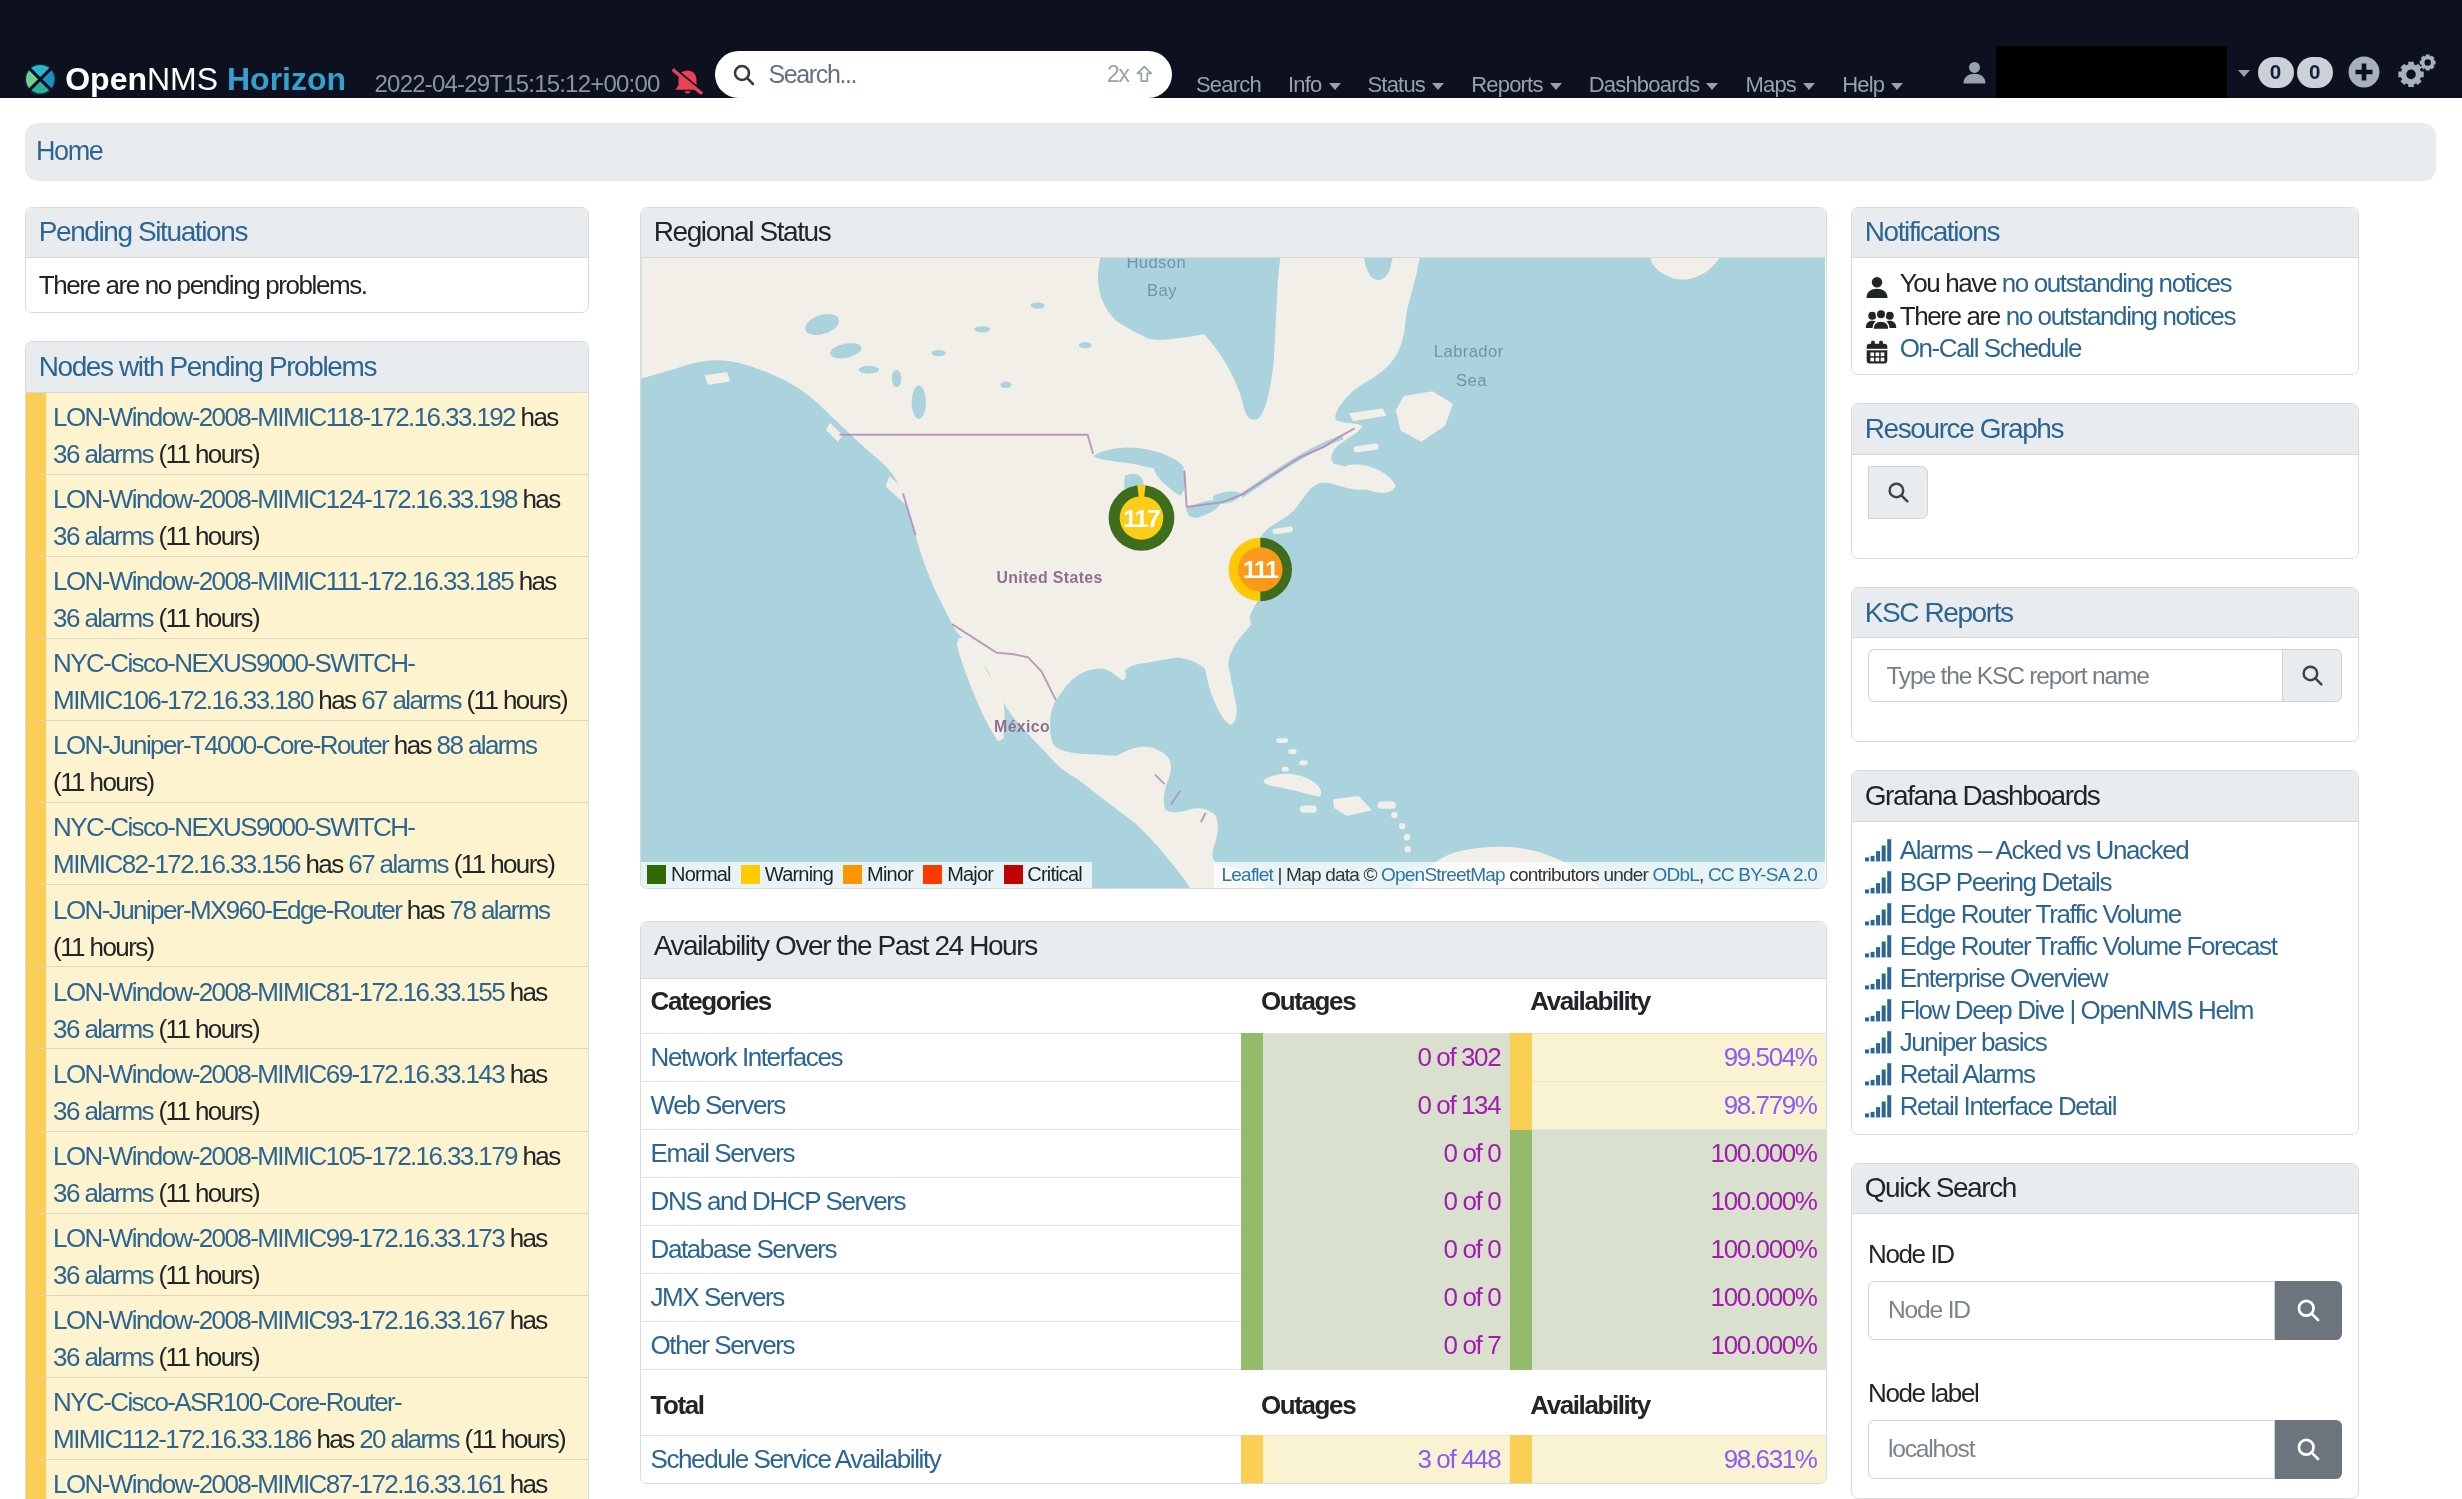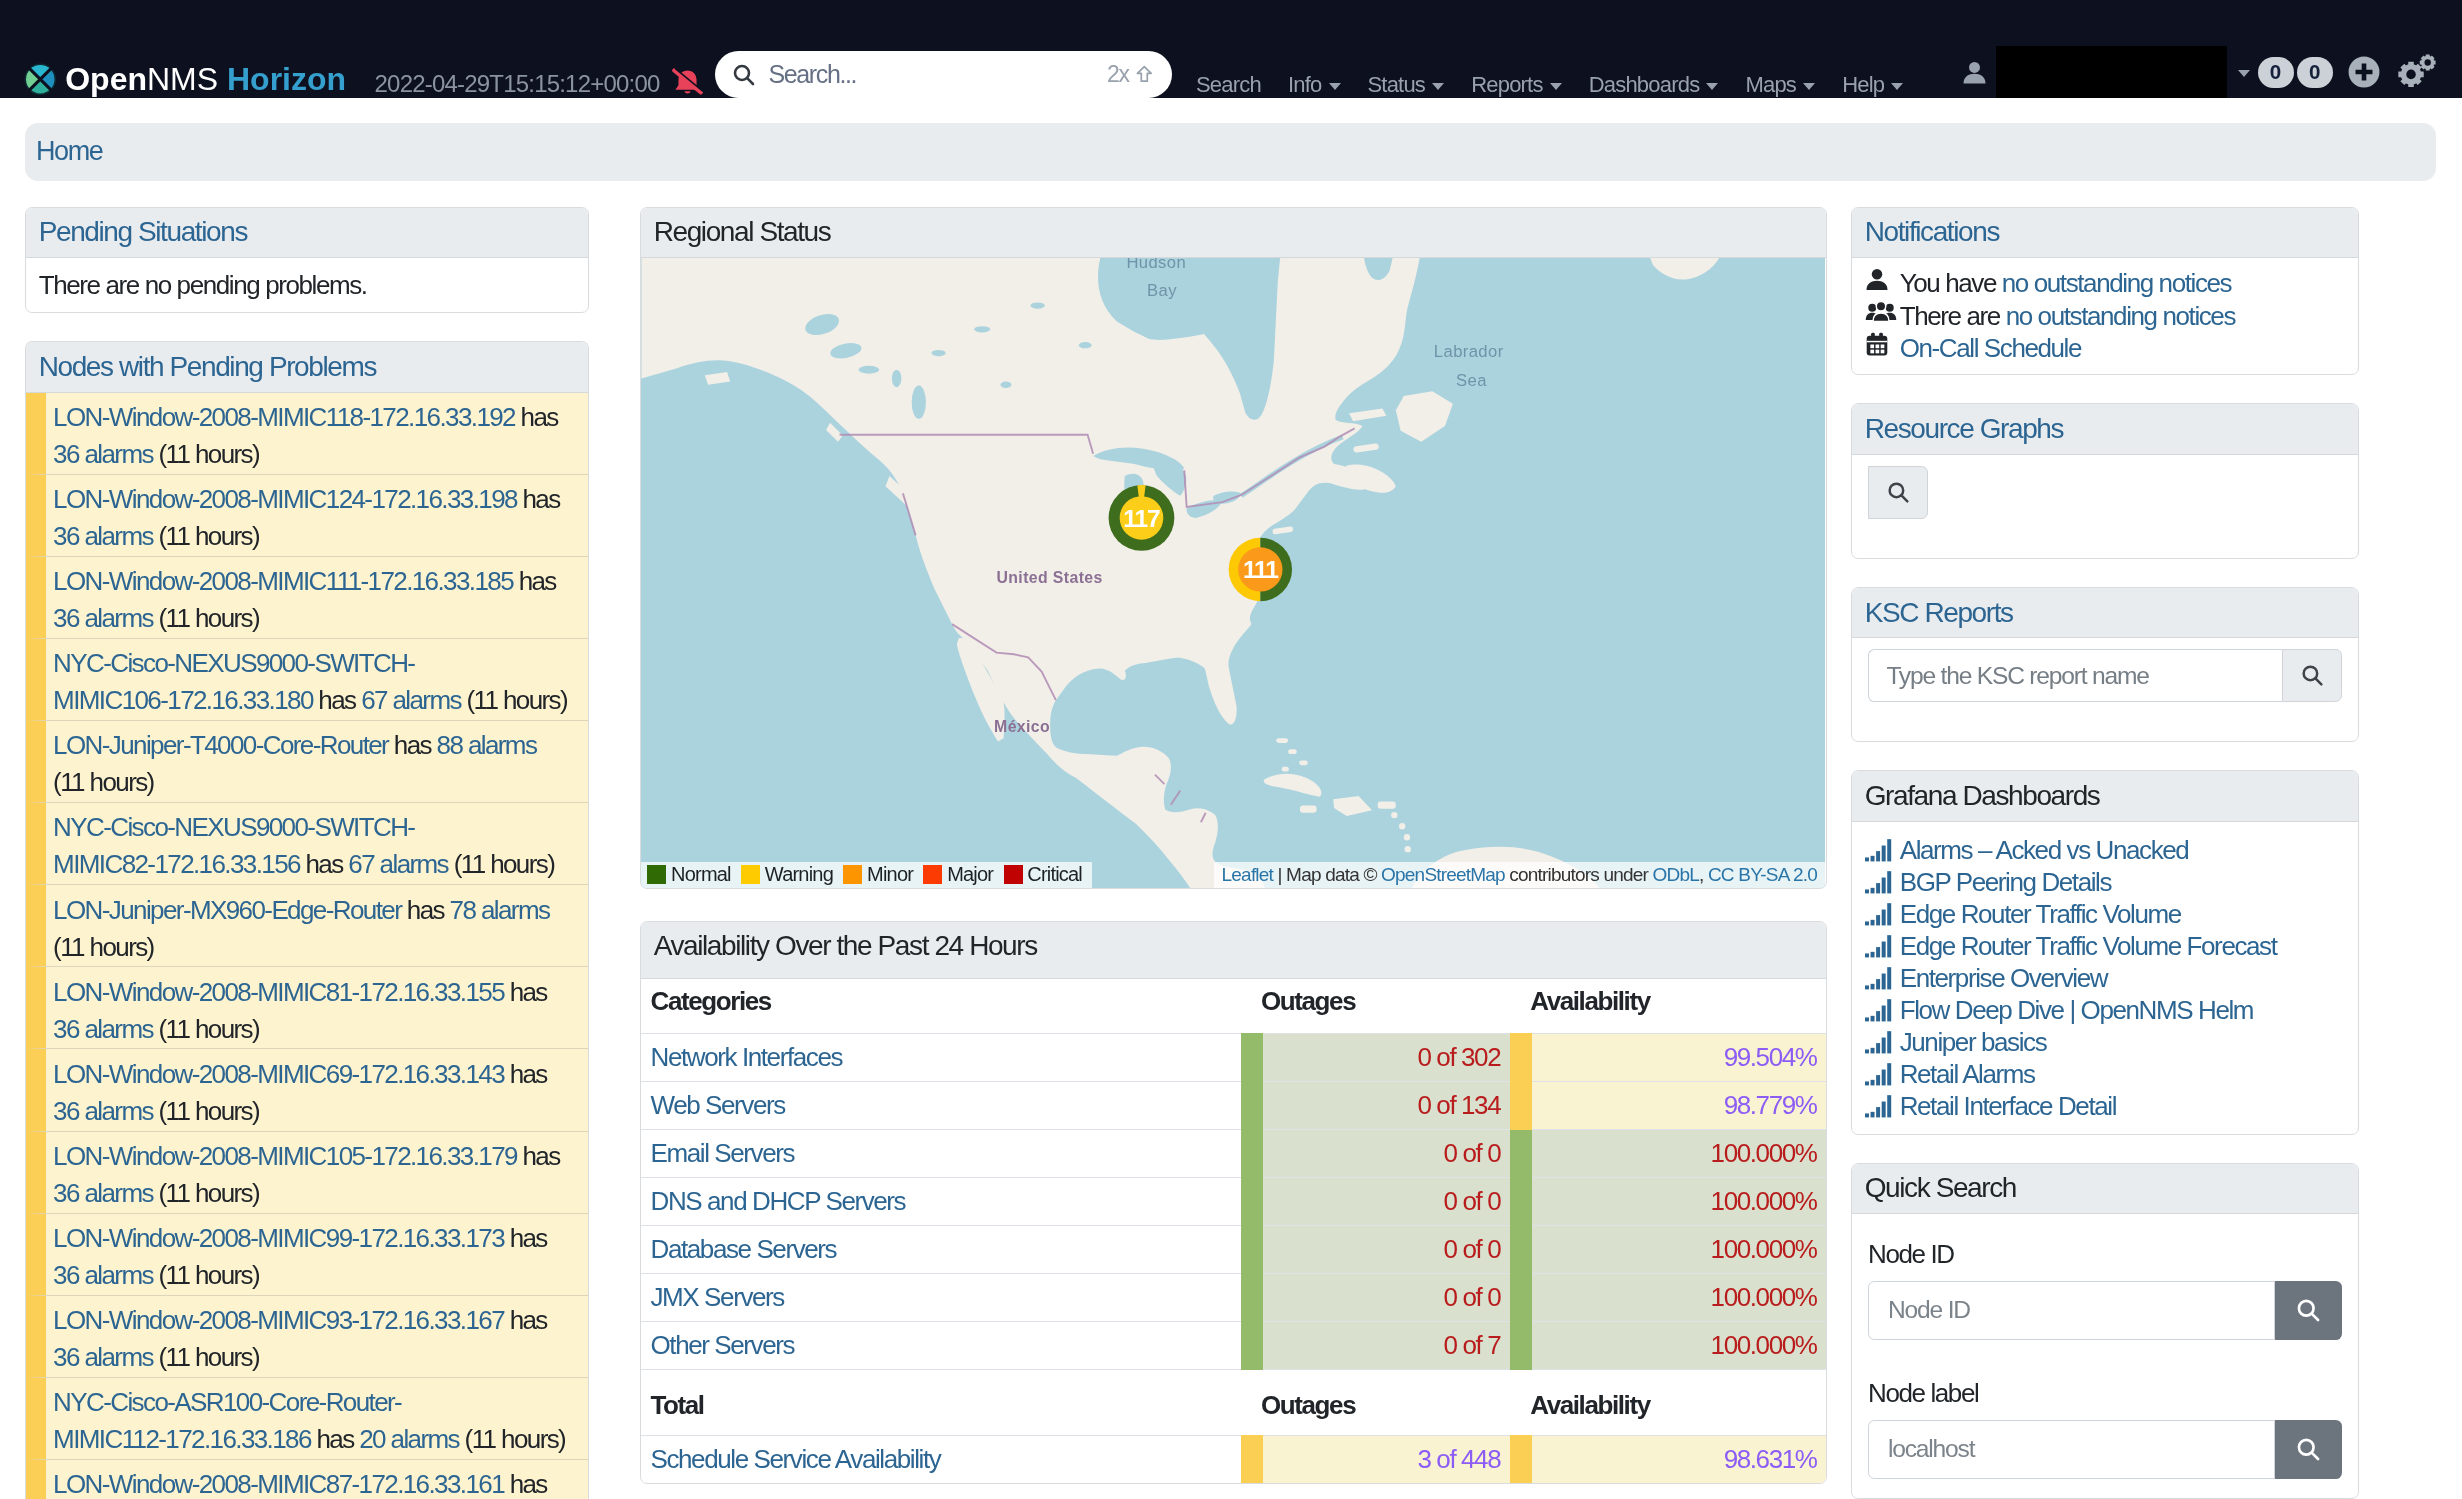--- a/index.html
+++ b/index.html
@@ -44,26 +44,26 @@
 .legend{position:absolute;left:0;bottom:0;background:rgba(255,255,255,.72);display:flex;align-items:center;font-size:20px;letter-spacing:-0.8px;color:#1d2126;padding:0 9.5px 0 6.3px;height:26px}
 .legend i{width:19px;height:19px;display:inline-block;margin:0 4.8px 0 10.3px}
 .legend i:first-child{margin-left:0}
 .attrib{position:absolute;right:0;bottom:0;background:rgba(255,255,255,.72);font-size:19px;letter-spacing:-0.8px;color:#333;padding:0 8px;height:26px;line-height:26px;white-space:nowrap}
 .attrib a{color:#2a75a8}
 
 table.avail{width:100%;border-collapse:collapse;font-size:26px}
 table.avail th{text-align:left;font-weight:700;padding:6.3px 9.5px 16px;line-height:32px}
 table.avail td{padding:8px 9.5px;line-height:31px;border-top:1.6px solid #dee2e6}
 table.avail th.num,table.avail td.num{text-align:right}
-td.cg{background:#d9e0ce;border-left:22px solid #94bb6a;color:#b91c1c}
+td.cg{background:#d9e0ce;border-left:22px solid #94bb6a;color:#a21caf}
 td.cy{background:#faf3d1;border-left:22px solid #fbce54;color:#8b5cf6}
 tr.total th{padding:19px 9.5px 13.5px;border-top:1.6px solid #dee2e6}
 
 .noti{padding:9.5px 12.7px;line-height:32.5px;font-size:26px}
-.noti .irow{display:flex;align-items:flex-start;height:32.5px}
+.noti .irow{display:flex;align-items:flex-end;height:32.5px}
 .noti .ic{width:35px;flex:none;display:flex;align-items:center}
 .igroup{display:flex;margin:11px 16px 39px 16px}
 .igroup input{flex:1;height:53px;border:1.6px solid #ced4da;border-right:none;border-radius:6.3px 0 0 6.3px;font-size:24.6px;letter-spacing:-1.2px;color:#495057;padding:0 17.4px;outline:none}
 .igroup input::placeholder{color:#757d85}
 .igroup .btn{width:60px;height:53px;background:#e9ecef;border:1.6px solid #ced4da;border-radius:0 6.3px 6.3px 0;display:flex;align-items:center;justify-content:center}
 .glist{list-style:none;padding:12px 12.7px}
 .glist li{line-height:32px;font-size:26px;display:flex;align-items:center}
 .glist svg{margin-right:8px}
 .qs{padding:22px 16px 19px}
 .qs label{display:block;font-size:26px;line-height:37px;margin-bottom:8px;color:#212529}

